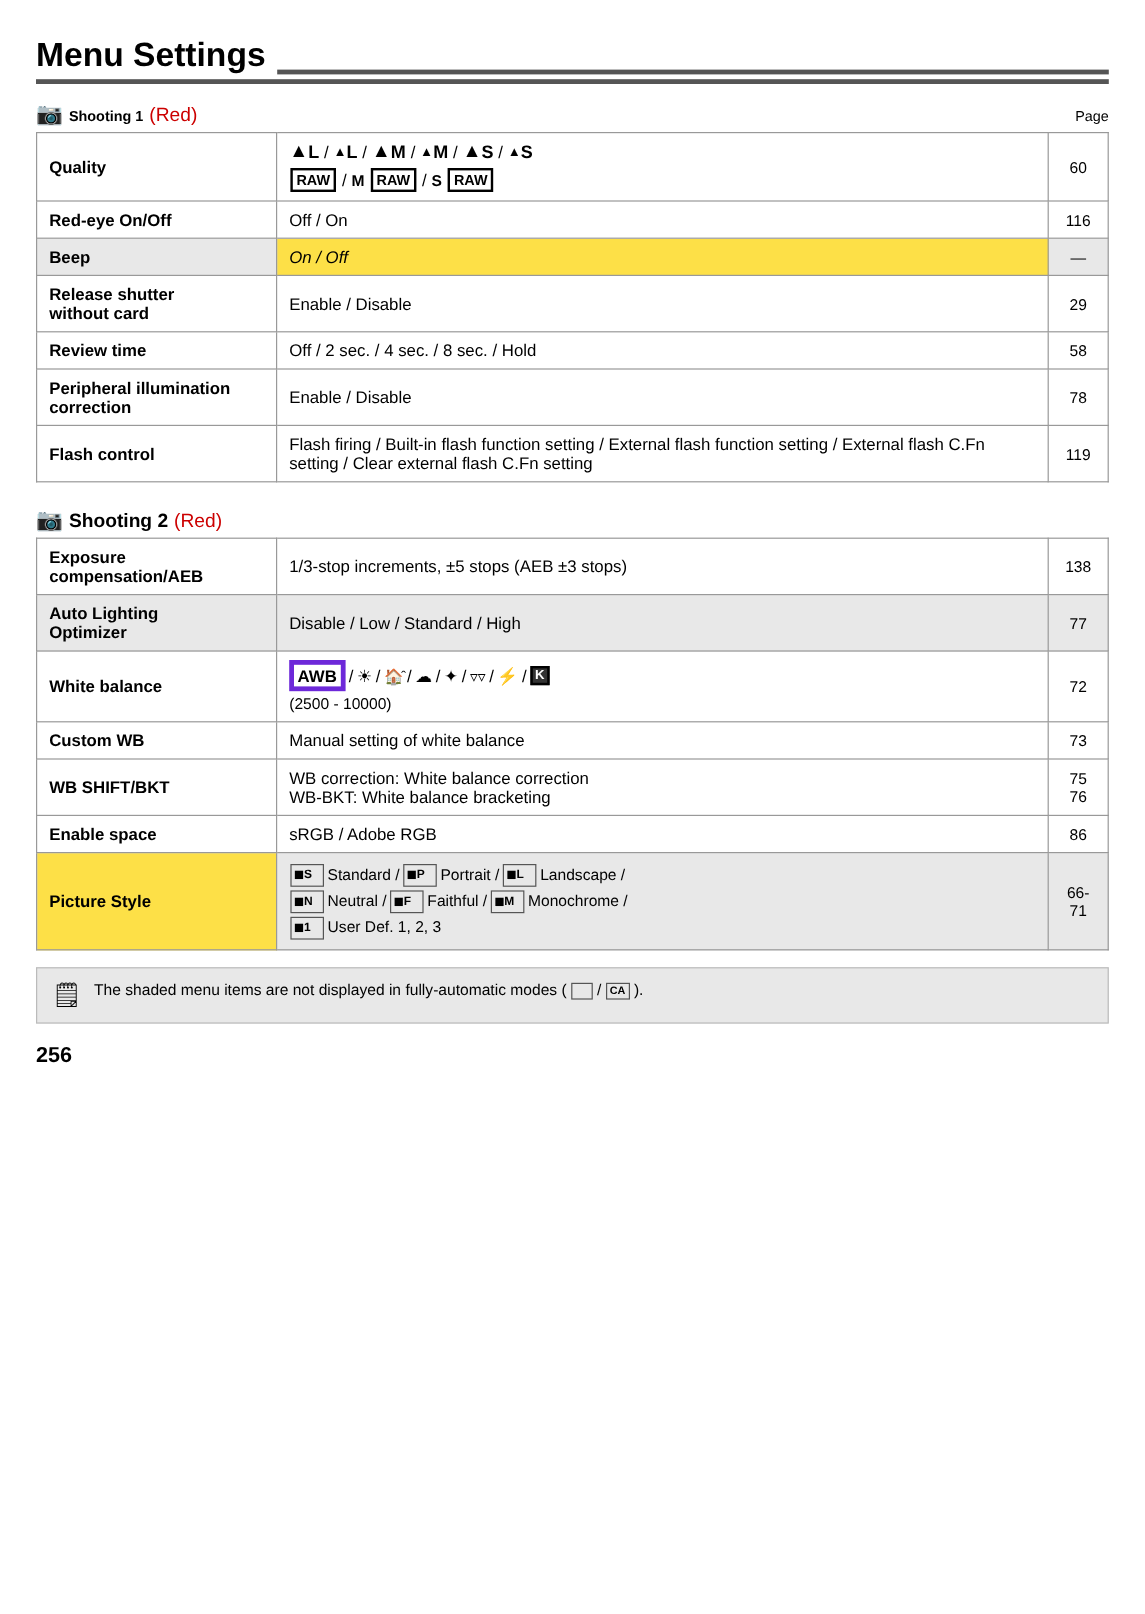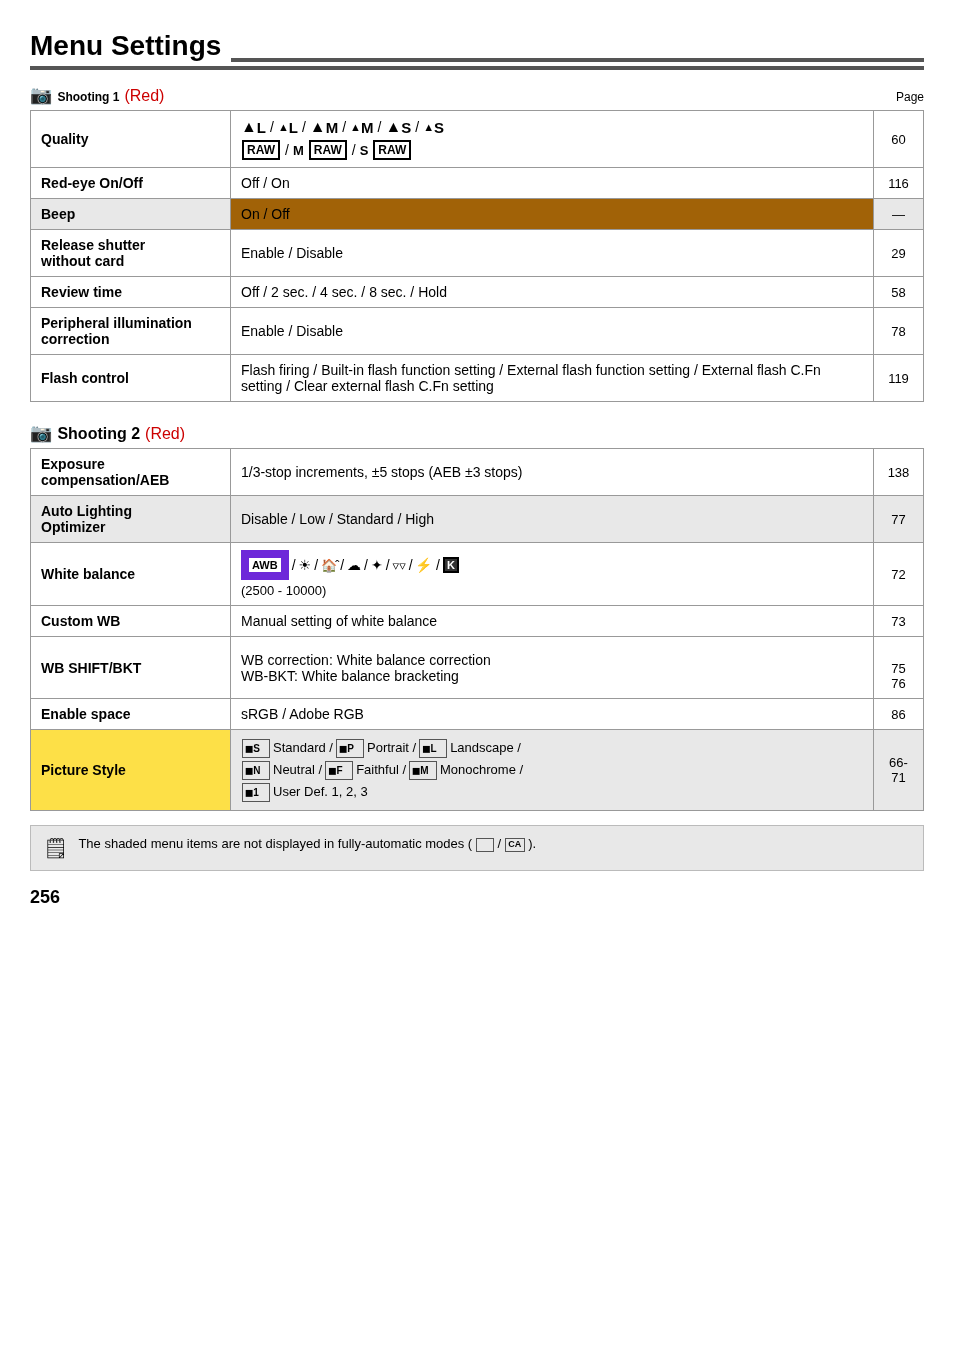--- a/index.html
+++ b/index.html
@@ -59,23 +59,23 @@
       display: inline-block;
       border: 2px solid #000;
       font-weight: bold;
       font-size: 12px;
       padding: 1px 3px;
       margin: 0 1px;
       background: #fff;
     }
     .awb-badge {
       display: inline-block;
-      border: 8px solid #6d28d9;
-      font-weight: bold;
-      font-size: 11px;
+      border: 4px solid #6d28d9;
+      font-weight: bold;
+      font-size: 14px;
       padding: 1px 3px;
       background: #fff;
     }
     .quality-row-inner {
       display: flex;
       flex-direction: column;
       gap: 4px;
     }
     .quality-icons-line {
       display: flex;
@@ -220,21 +220,21 @@
   </tr>
 
   <tr>
     <td class="label-col"><strong>Red-eye On/Off</strong></td>
     <td class="value-col">Off / On</td>
     <td class="page-col">116</td>
   </tr>
 
   <tr style="background:#e8e8e8;">
     <td class="label-col" style="background:#e8e8e8;"><strong>Beep</strong></td>
-    <td class="value-col" style="background:#a16207;">On / Off</td>
+    <td class="value-col" style="background:#fde047;font-style:italic;">On / Off</td>
     <td class="page-col" style="background:#e8e8e8;">—</td>
   </tr>
 
   <tr>
     <td class="label-col"><strong>Release shutter<br>without card</strong></td>
     <td class="value-col">Enable / Disable</td>
     <td class="page-col">29</td>
   </tr>
 
   <tr>
@@ -308,21 +308,21 @@
     <td class="value-col">Manual setting of white balance</td>
     <td class="page-col">73</td>
   </tr>
 
   <tr>
     <td class="label-col"><strong>WB SHIFT/BKT</strong></td>
     <td class="value-col">
       WB correction: White balance correction<br>
       WB-BKT: White balance bracketing
     </td>
-    <td class="page-col" style="vertical-align:top; padding-top:24px;">75<br>76</td>
+    <td class="page-col" style="vertical-align:top; padding-top:8px;">75<br>76</td>
   </tr>
 
   <tr>
     <td class="label-col"><strong>Enable space</strong></td>
     <td class="value-col">sRGB / Adobe RGB</td>
     <td class="page-col">86</td>
   </tr>
 
   <tr style="background:#e8e8e8;">
     <td class="label-col" style="background:#fde047;"><strong>Picture Style</strong></td>

